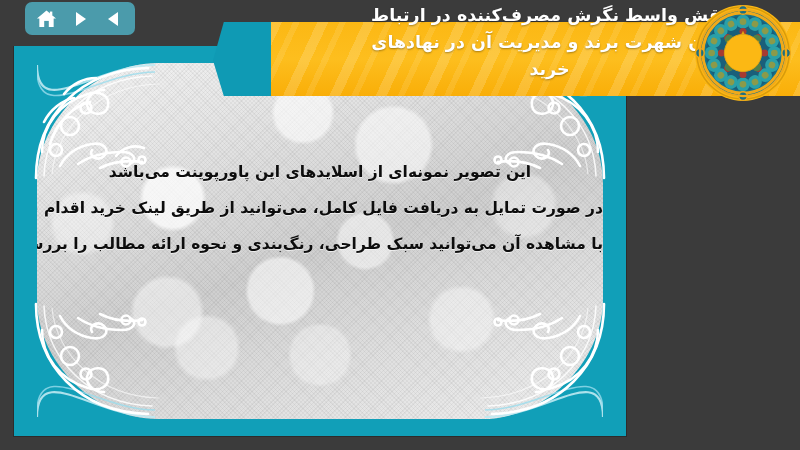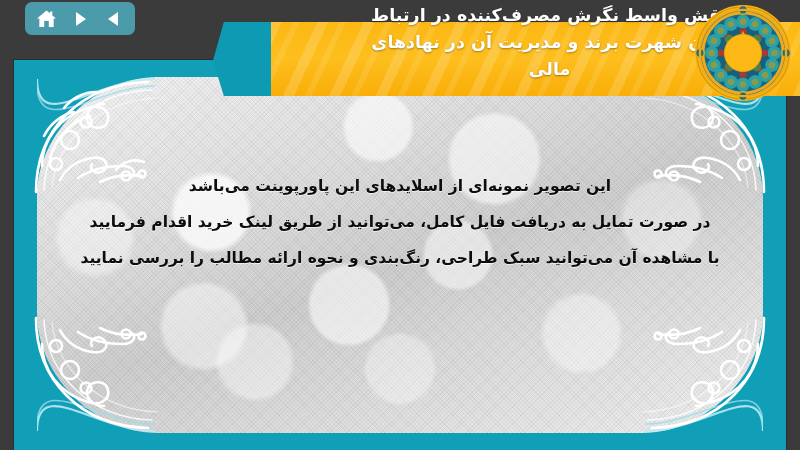--- a/index.html
+++ b/index.html
@@ -8,21 +8,21 @@
     background:#3b3b3b;
     font-family:"DejaVu Sans","Liberation Sans",sans-serif;
   }
   #stage{
     position:relative;width:800px;height:450px;overflow:hidden;
     background:#3b3b3b;
   }
 
   
   .slide-frame{
-    position:absolute;left:14px;top:60px;width:772px;height:390px;
+    position:absolute;left:14px;top:46px;width:612px;height:390px;
     background:#119fb8;
     box-shadow:0 0 0 1px rgba(0,0,0,.25);
   }
   .slide-inner{
     position:absolute;left:23px;top:17px;right:23px;bottom:17px;
     background:
       radial-gradient(circle at 24% 38%, rgba(255,255,255,.75) 0 6%, rgba(255,255,255,0) 7%),
       radial-gradient(circle at 47% 14%, rgba(255,255,255,.6) 0 6.5%, rgba(255,255,255,0) 7.5%),
       radial-gradient(circle at 63% 23%, rgba(255,255,255,.55) 0 8%, rgba(255,255,255,0) 9%),
       radial-gradient(circle at 58% 50%, rgba(255,255,255,.5) 0 7%, rgba(255,255,255,0) 8%),
@@ -245,21 +245,21 @@
       </div>
     </div>
   </div>
 
   <div class="title-banner">
     <div class="tb-tail"></div>
     <div class="tb-body"></div>
     <div class="title-text">
       <div>نقش واسط نگرش مصرف‌کننده در ارتباط</div>
       <div>میان شهرت برند و مدیریت آن در نهادهای</div>
-      <div>مالی</div>
+      <div>خرید</div>
     </div>
   </div>
 
   <svg class="medallion" viewBox="0 0 100 100">
     <circle cx="50" cy="50" r="49" fill="#fcb814"></circle>
     <circle cx="50" cy="50" r="47" fill="none" stroke="#d99b0c" stroke-width="1.6"></circle>
     <circle cx="50" cy="50" r="44" fill="#13728f"></circle>
     <circle cx="50" cy="50" r="41" fill="none" stroke="#f0a91a" stroke-width="3"></circle>
     <circle cx="50" cy="50" r="38" fill="#1a5f7a"></circle>
     <g>

